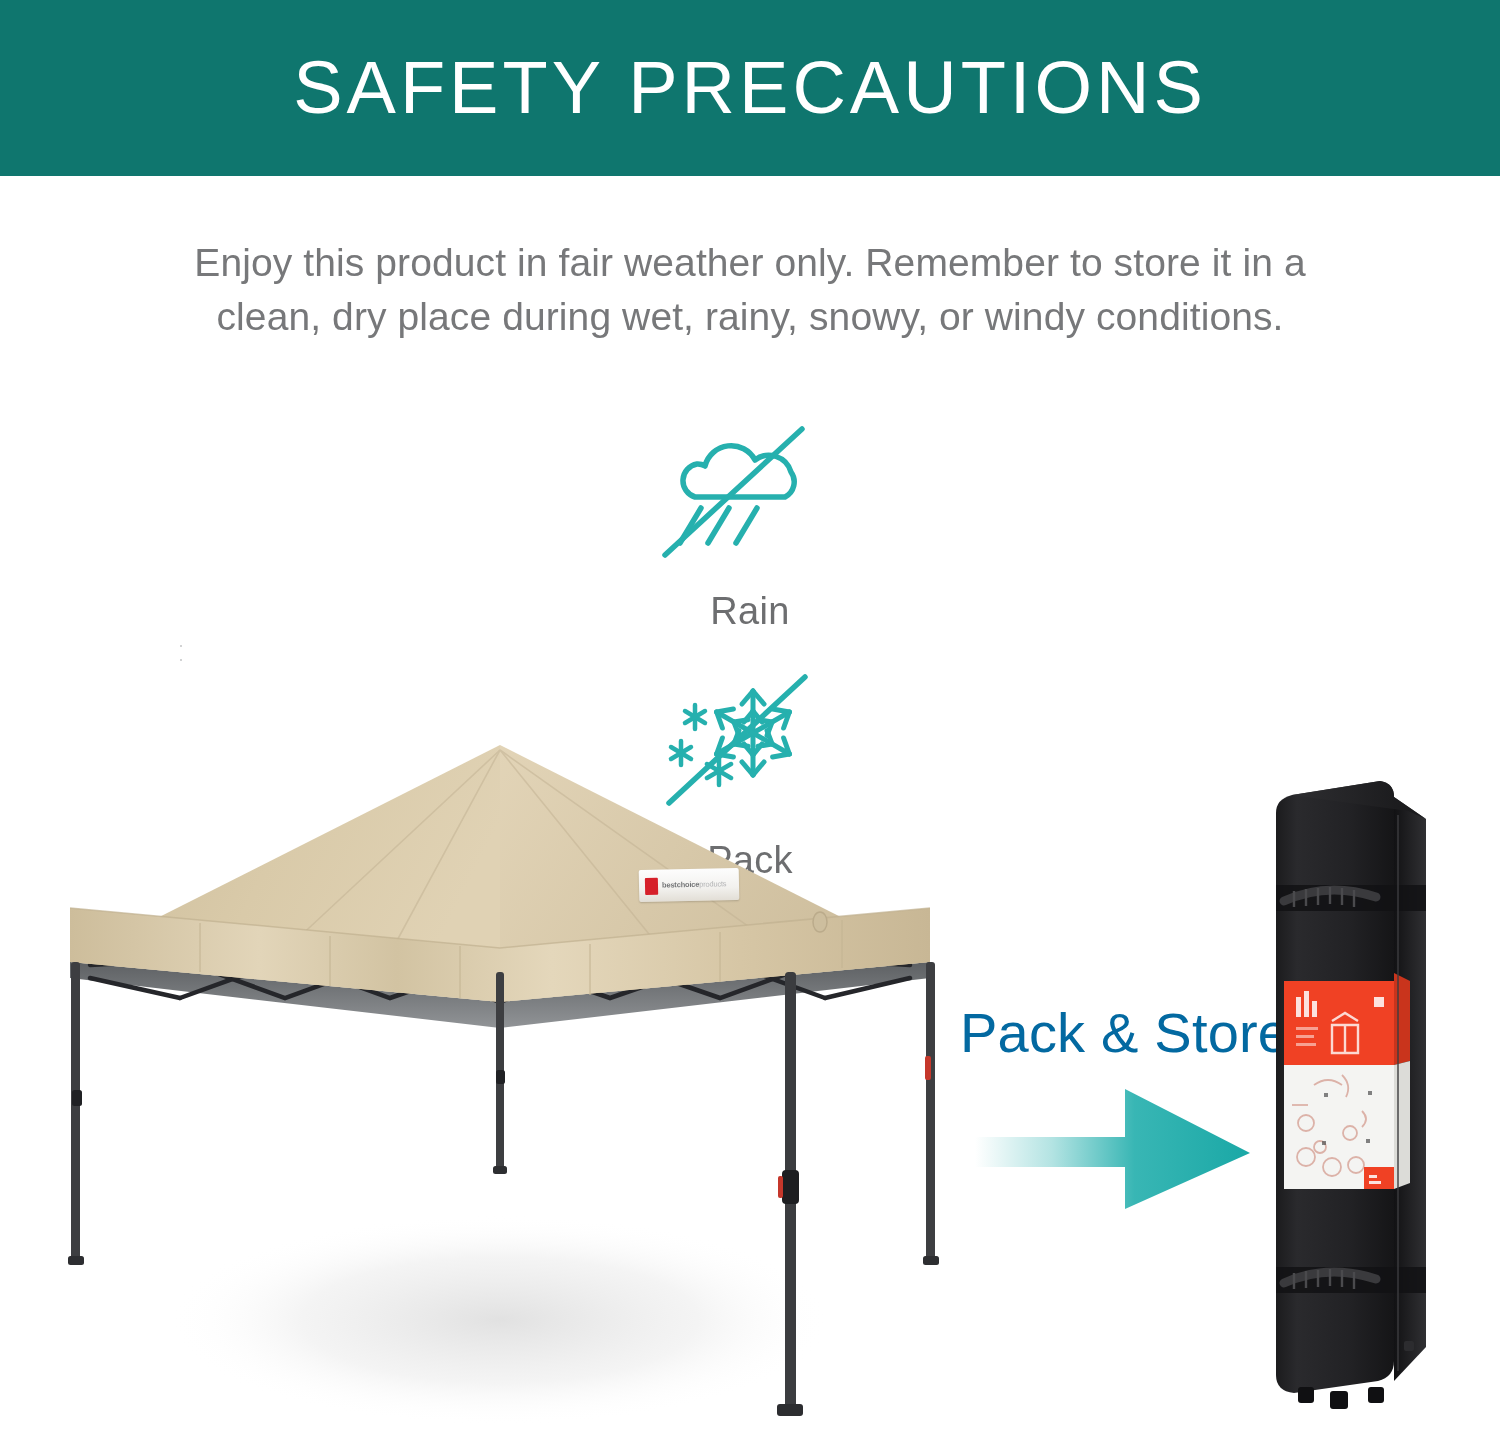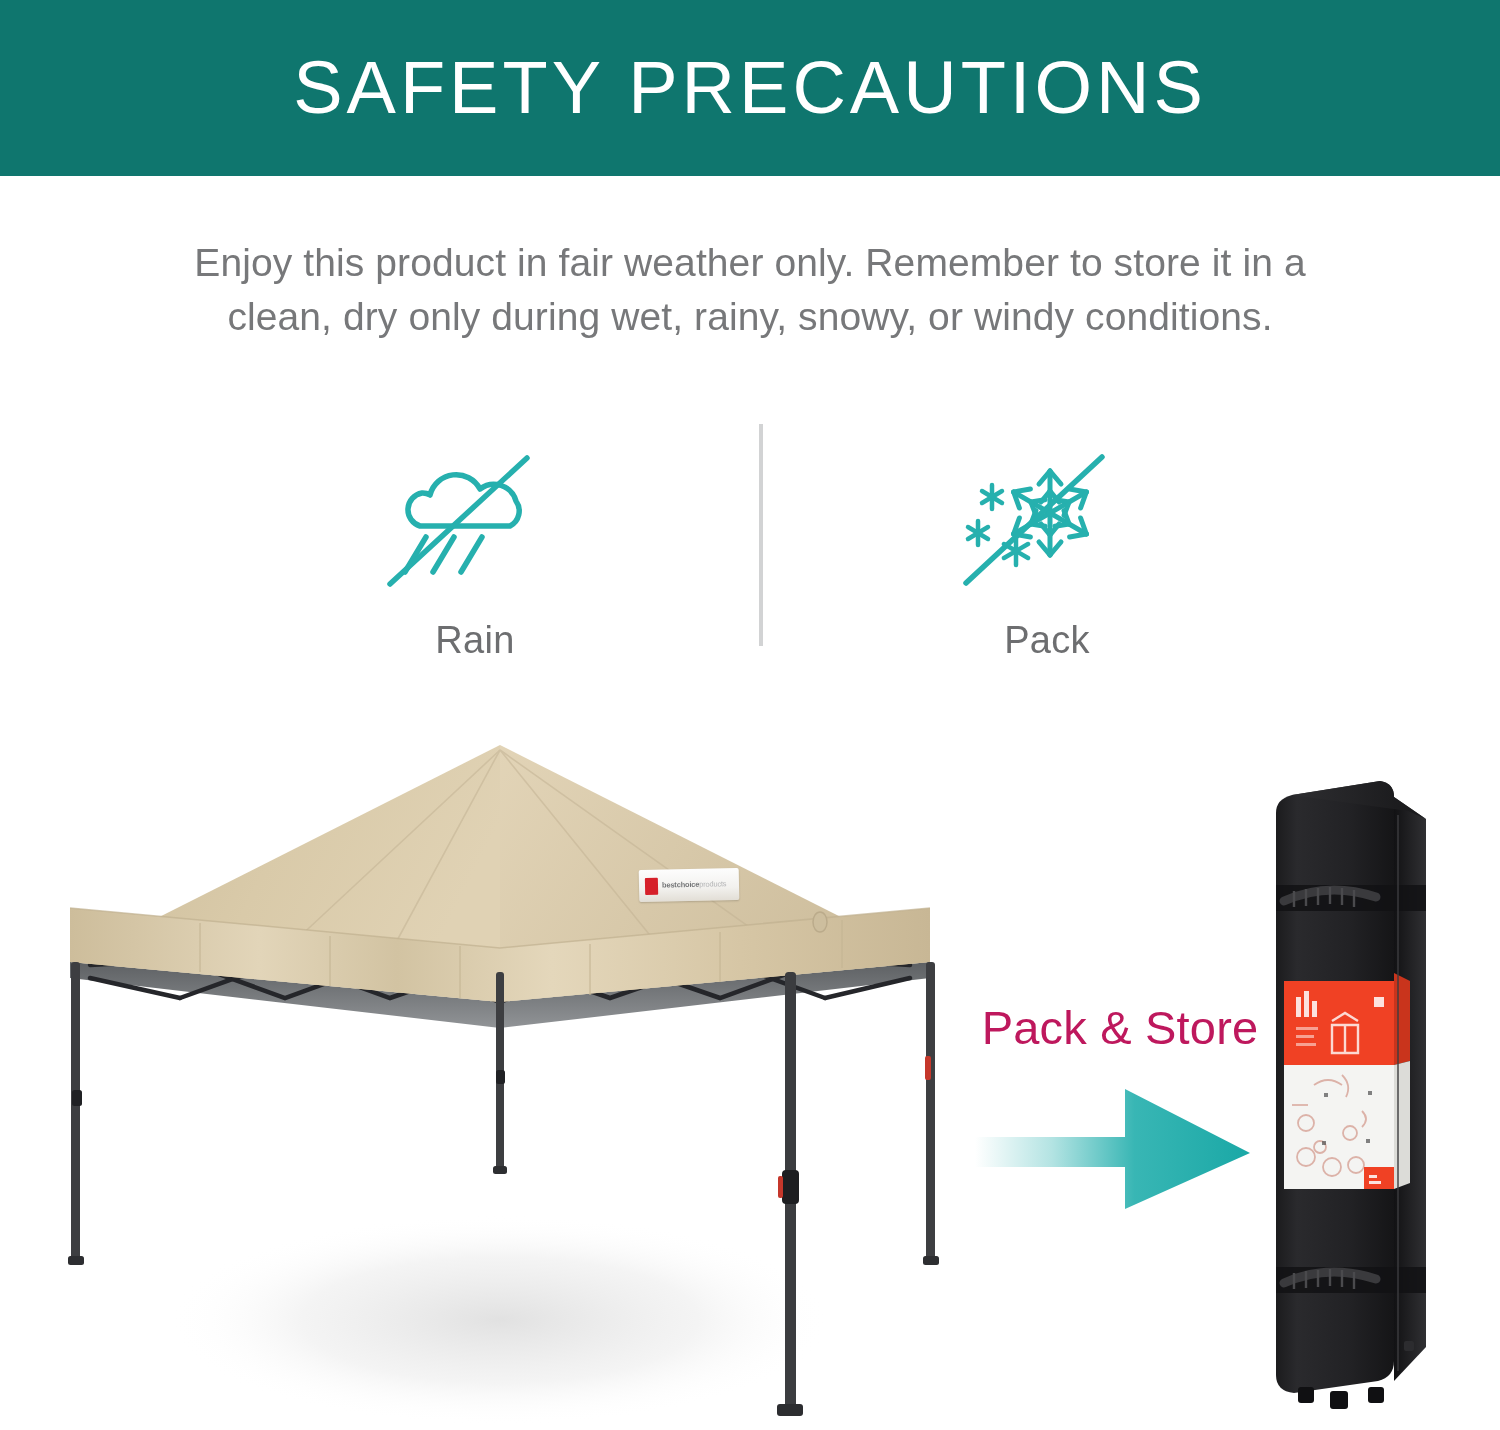--- a/index.html
+++ b/index.html
@@ -47,26 +47,27 @@
     color: #77787a;
     font-size: 39px;
     font-weight: 300;
     line-height: 1.38;
     letter-spacing: 0.1px;
   }
 
   
   .icon-row {
     position: absolute;
-    left: 191px;
+    left: 180px;
     top: 412px;
     width: 1140px;
     height: 250px;
     display: flex;
-    align-items: flex-end;
+    align-items: center;
+    flex-direction: column;
   }
   .icon-cell {
     flex: 1 1 0;
     display: flex;
     flex-direction: column;
     align-items: center;
   }
   .icon-art {
     width: 190px;
     height: 160px;
@@ -145,22 +146,22 @@
     font-weight: 400;
   }
 
   
   .pack-store-label {
     position: absolute;
     left: 960px;
     top: 1000px;
     width: 320px;
     text-align: center;
-    color: #be185d;
-    font-size: 47px;
+    color: #0369a1;
+    font-size: 56px;
     font-weight: 300;
     letter-spacing: 0.2px;
     white-space: nowrap;
   }
   .arrow-svg {
     position: absolute;
     left: 975px;
     top: 1075px;
     width: 280px;
     height: 135px;
@@ -177,21 +178,21 @@
 </style>
 </head>
 <body>
 
 <div class="header-band">
   <div class="header-title">SAFETY PRECAUTIONS</div>
 </div>
 
 <div class="subtitle">
   <div>Enjoy this product in fair weather only. Remember to store it in a</div>
-  <div>clean, dry only during wet, rainy, snowy, or windy conditions.</div>
+  <div>clean, dry place during wet, rainy, snowy, or windy conditions.</div>
 </div>
 
 <div class="icon-row">
 
   <div class="icon-cell">
     <svg class="icon-art" viewBox="0 0 190 160">
       <g fill="none" stroke="#26b0ae" stroke-width="5.5" stroke-linecap="round" stroke-linejoin="round">
 
         <path d="M40 85
                  a17 17 0 0 1 2 -33

